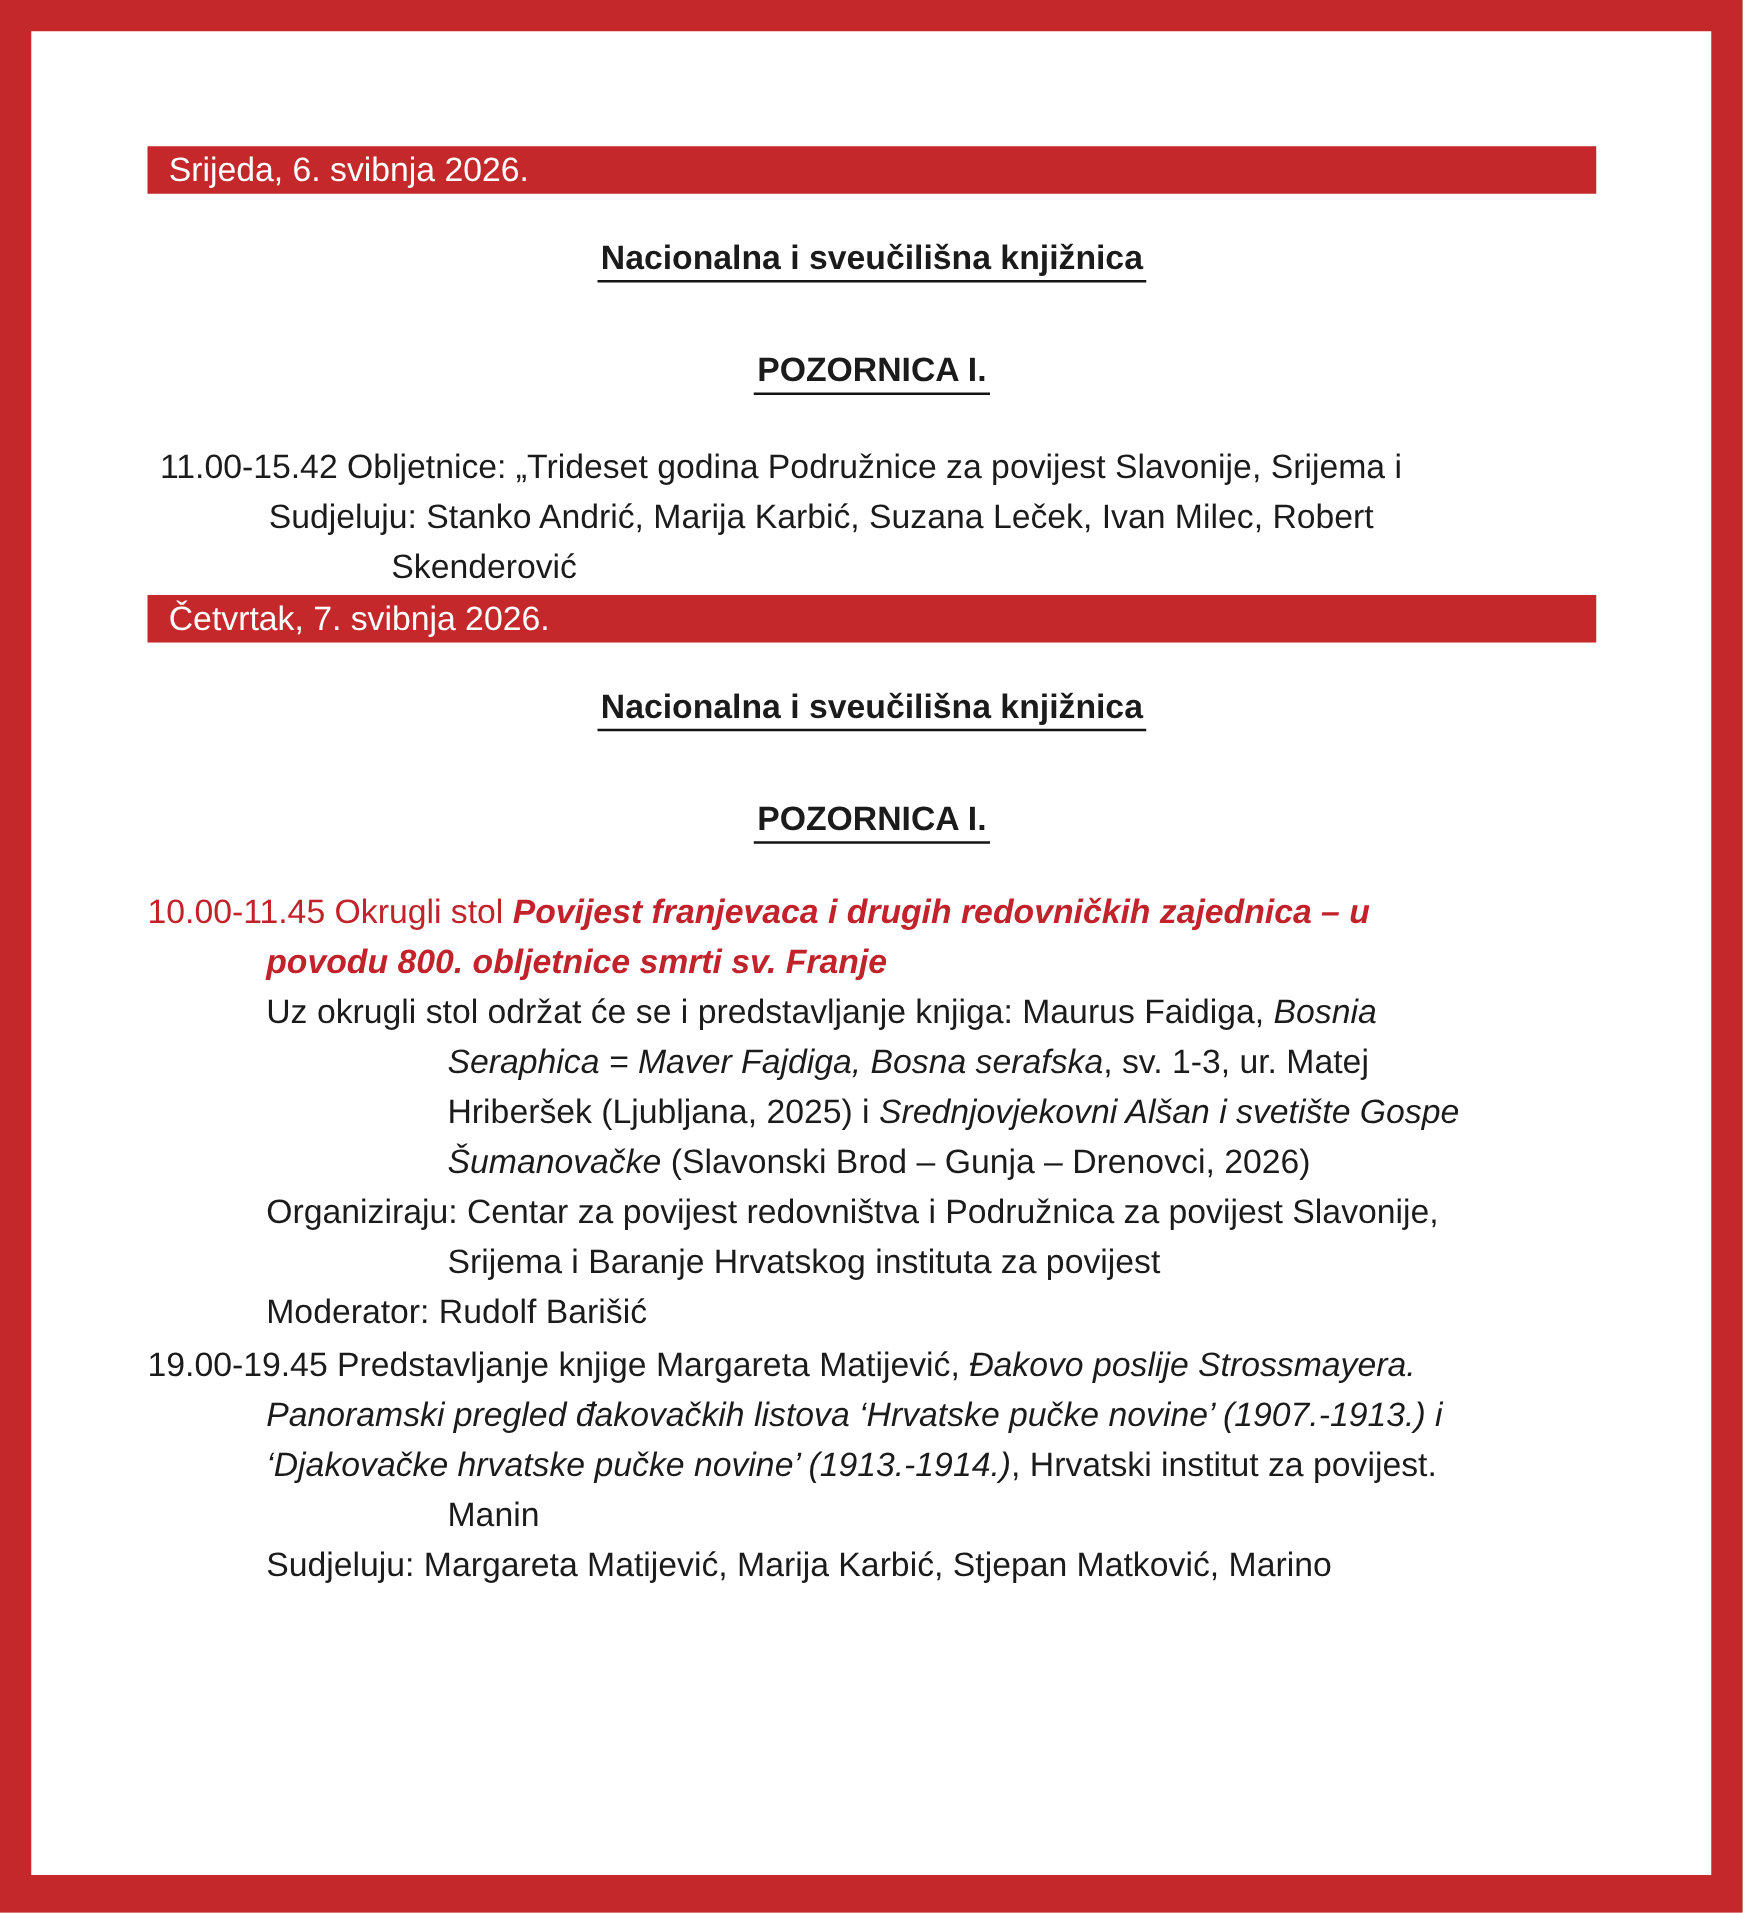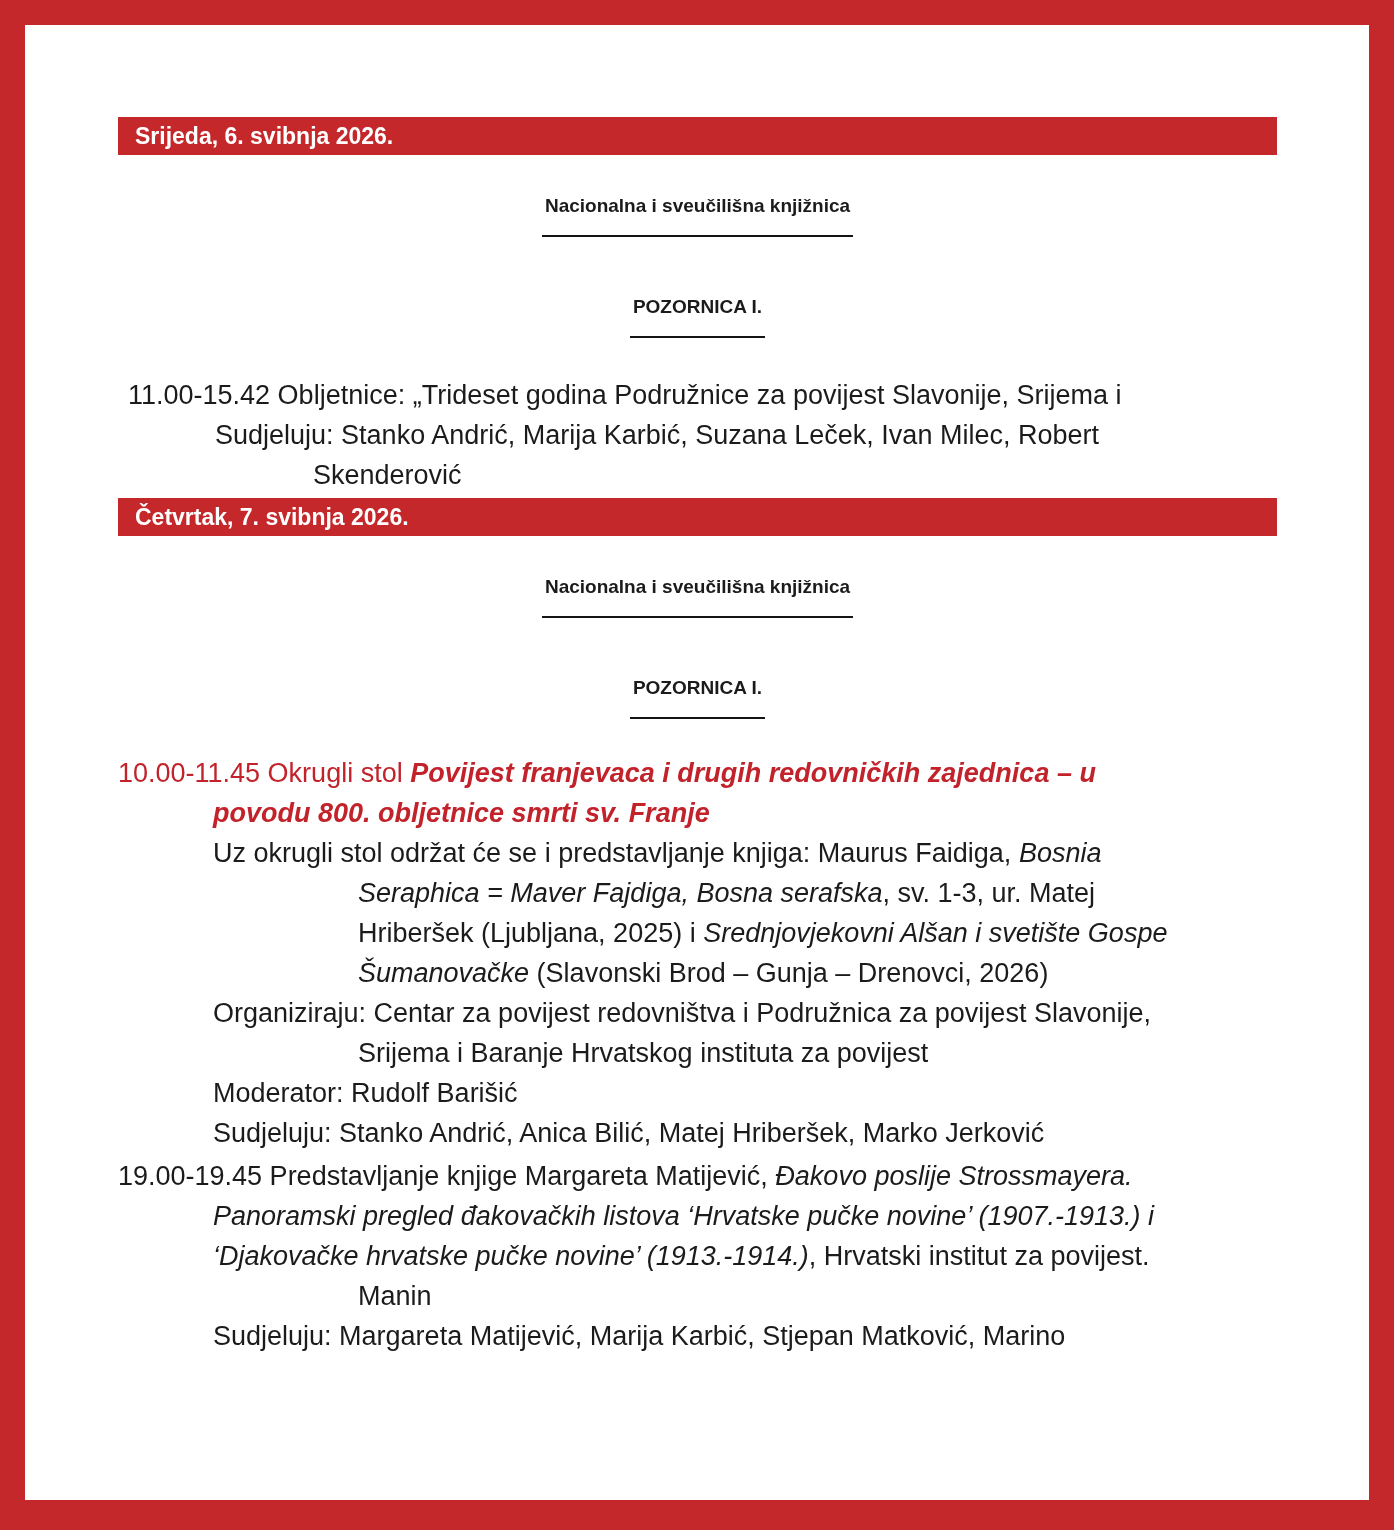--- a/index.html
+++ b/index.html
@@ -19,36 +19,36 @@
   .page{
     position:absolute;left:25px;top:25px;
     width:1344px;height:1475px;
     background:#ffffff;
     padding:92px 92px 0 93px;
     overflow:hidden;
   }
   .date-banner{
     background:var(--red-banner);
     color:#ffffff;
-    font-weight:700;
-    font-size:23px;
+    font-weight:400;
+    font-size:27px;
     height:38px;
     line-height:38px;
     padding-left:17px;
     width:1159px;
   }
   .heading-row{text-align:center;}
   .heading{
     display:inline-block;
     font-weight:700;
-    font-size:19px;
+    font-size:27px;
     line-height:30px;
     color:var(--ink);
     border-bottom:2px solid #151515;
-    padding:0 3px 14px 3px;
+    padding:0 3px 3px 3px;
     text-align:center;
   }
   .venue-row{margin-top:36px;}
   .stage-row{margin-top:55px;}
   .entry{color:var(--ink);font-size:27px;}
   .line{line-height:40px;height:40px;white-space:pre;}
   
   .sec0 .entry{margin-top:37px;}
   .sec0 .ind0{margin-left:10px;}
   .sec0 .ind1{margin-left:97px;}
@@ -88,21 +88,20 @@
           <div class="entry">
             <div class="line ind0"><span class="red">10.00-11.45 Okrugli stol </span><span class="red bold italic">Povijest franjevaca i drugih redovničkih zajednica – u</span></div>
             <div class="line ind1"><span class="red bold italic">povodu 800. obljetnice smrti sv. Franje</span></div>
             <div class="line ind1"><span>Uz okrugli stol održat će se i predstavljanje knjiga: Maurus Faidiga, </span><span class="italic">Bosnia</span></div>
             <div class="line ind3"><span class="italic">Seraphica = Maver Fajdiga, Bosna serafska</span><span>, sv. 1-3, ur. Matej</span></div>
             <div class="line ind3"><span>Hriberšek (Ljubljana, 2025) i </span><span class="italic">Srednjovjekovni Alšan i svetište Gospe</span></div>
             <div class="line ind3"><span class="italic">Šumanovačke</span><span> (Slavonski Brod – Gunja – Drenovci, 2026)</span></div>
             <div class="line ind1"><span>Organiziraju: Centar za povijest redovništva i Podružnica za povijest Slavonije,</span></div>
             <div class="line ind3"><span>Srijema i Baranje Hrvatskog instituta za povijest</span></div>
             <div class="line ind1"><span>Moderator: Rudolf Barišić</span></div>
-            <div class="line ind1"><span>Sudjeluju: Stanko Andrić, Anica Bilić, Matej Hriberšek, Marko Jerković</span></div>
           </div>
           <div class="entry">
             <div class="line ind0"><span>19.00-19.45 Predstavljanje knjige Margareta Matijević, </span><span class="italic">Đakovo poslije Strossmayera.</span></div>
             <div class="line ind1"><span class="italic">Panoramski pregled đakovačkih listova ‘Hrvatske pučke novine’ (1907.-1913.) i</span></div>
             <div class="line ind1"><span class="italic">‘Djakovačke hrvatske pučke novine’ (1913.-1914.)</span><span>, Hrvatski institut za povijest.</span></div>
             <div class="line ind3"><span>Manin</span></div>
             <div class="line ind1"><span>Sudjeluju: Margareta Matijević, Marija Karbić, Stjepan Matković, Marino</span></div>
           </div>
         </section>
       </div>

